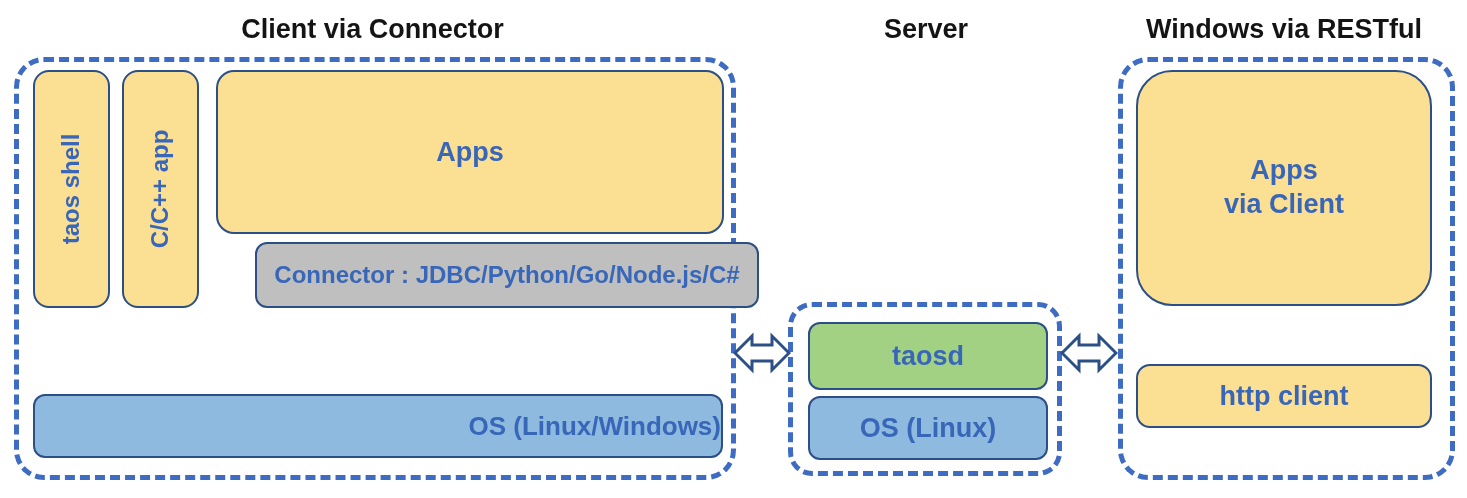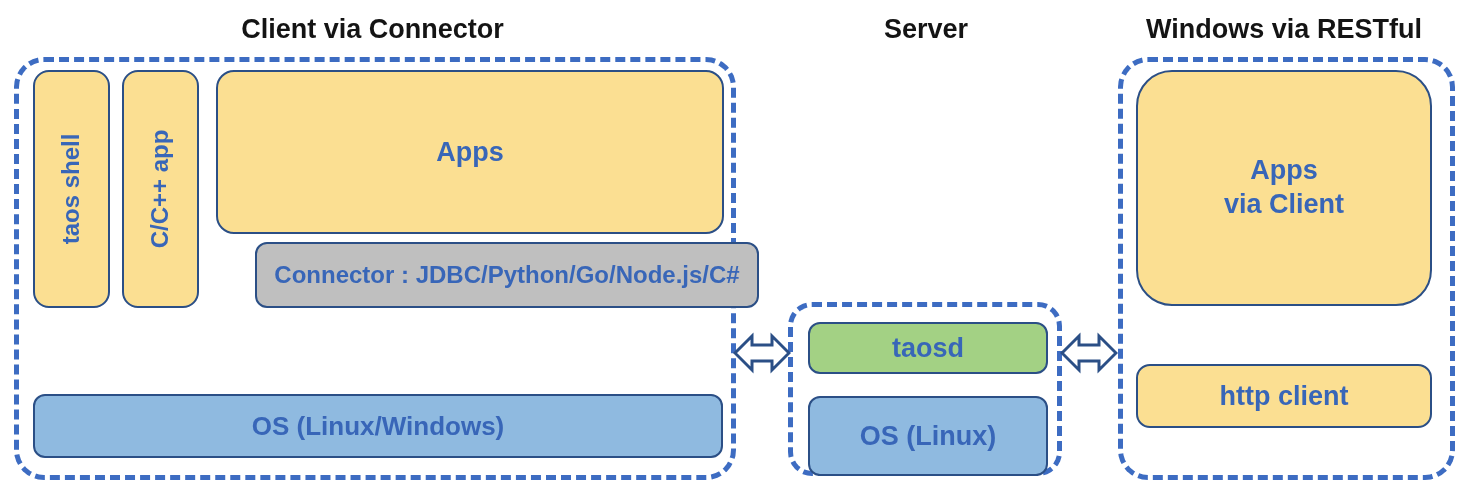--- a/index.html
+++ b/index.html
@@ -80,31 +80,31 @@
 
   <div class="box yellow" style="left:216px; top:70px; width:508px; height:164px; border-radius:18px; font-size:27px;">
     <span>Apps</span>
   </div>
 
   <div class="box gray" style="left:216px; top:242px; width:504px; height:66px; border-radius:12px; font-size:24px;">
     <span>Connector : JDBC/Python/Go/Node.js/C#</span>
   </div>
 
 
-  <div class="box blue" style="left:33px; top:394px; width:690px; height:64px; border-radius:12px; font-size:26px;">
+  <div class="box blue" style="left:33px; top:394px; width:690px; height:64px; border-radius:12px; font-size:26px;justify-content:flex-end;">
     <span>OS (Linux/Windows)</span>
   </div>
 
   <div class="dashed-container" style="left:788px; top:302px; width:264px; height:164px; border-radius:24px;"></div>
 
-  <div class="box green" style="left:808px; top:322px; width:240px; height:52px; border-radius:12px; font-size:27px;">
+  <div class="box green" style="left:808px; top:322px; width:240px; height:68px; border-radius:12px; font-size:27px;">
     <span>taosd</span>
   </div>
 
-  <div class="box blue" style="left:808px; top:396px; width:240px; height:80px; border-radius:12px; font-size:27px;">
+  <div class="box blue" style="left:808px; top:396px; width:240px; height:64px; border-radius:12px; font-size:27px;">
     <span>OS (Linux)</span>
   </div>
 
   <div class="dashed-container" style="left:1118px; top:57px; width:327px; height:413px;"></div>
 
   <div class="box yellow two-line" style="left:1136px; top:70px; width:296px; height:236px; border-radius:36px; font-size:27px;">
     <span>Apps</span>
     <span>via Client</span>
   </div>
 

